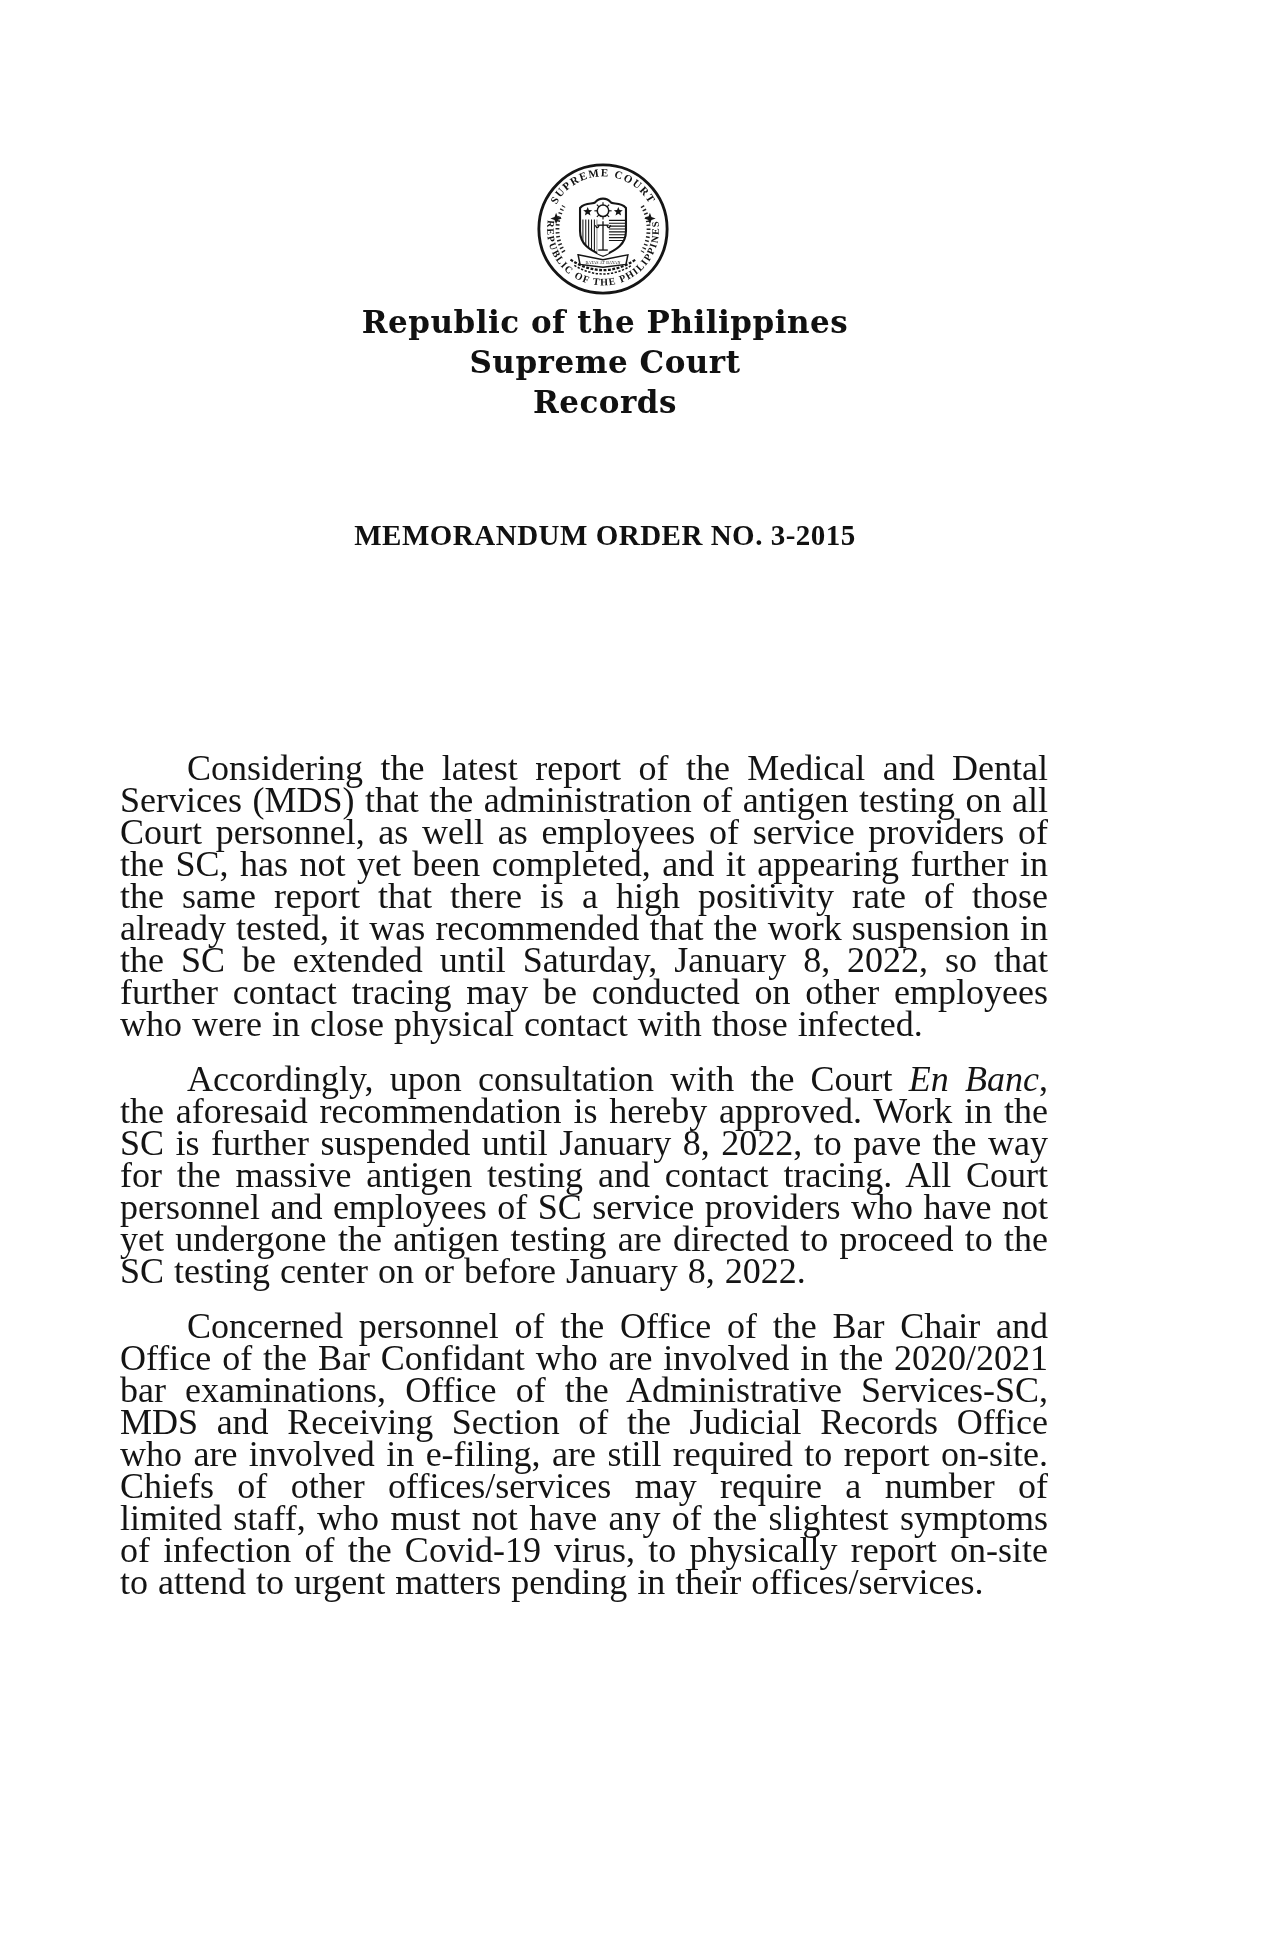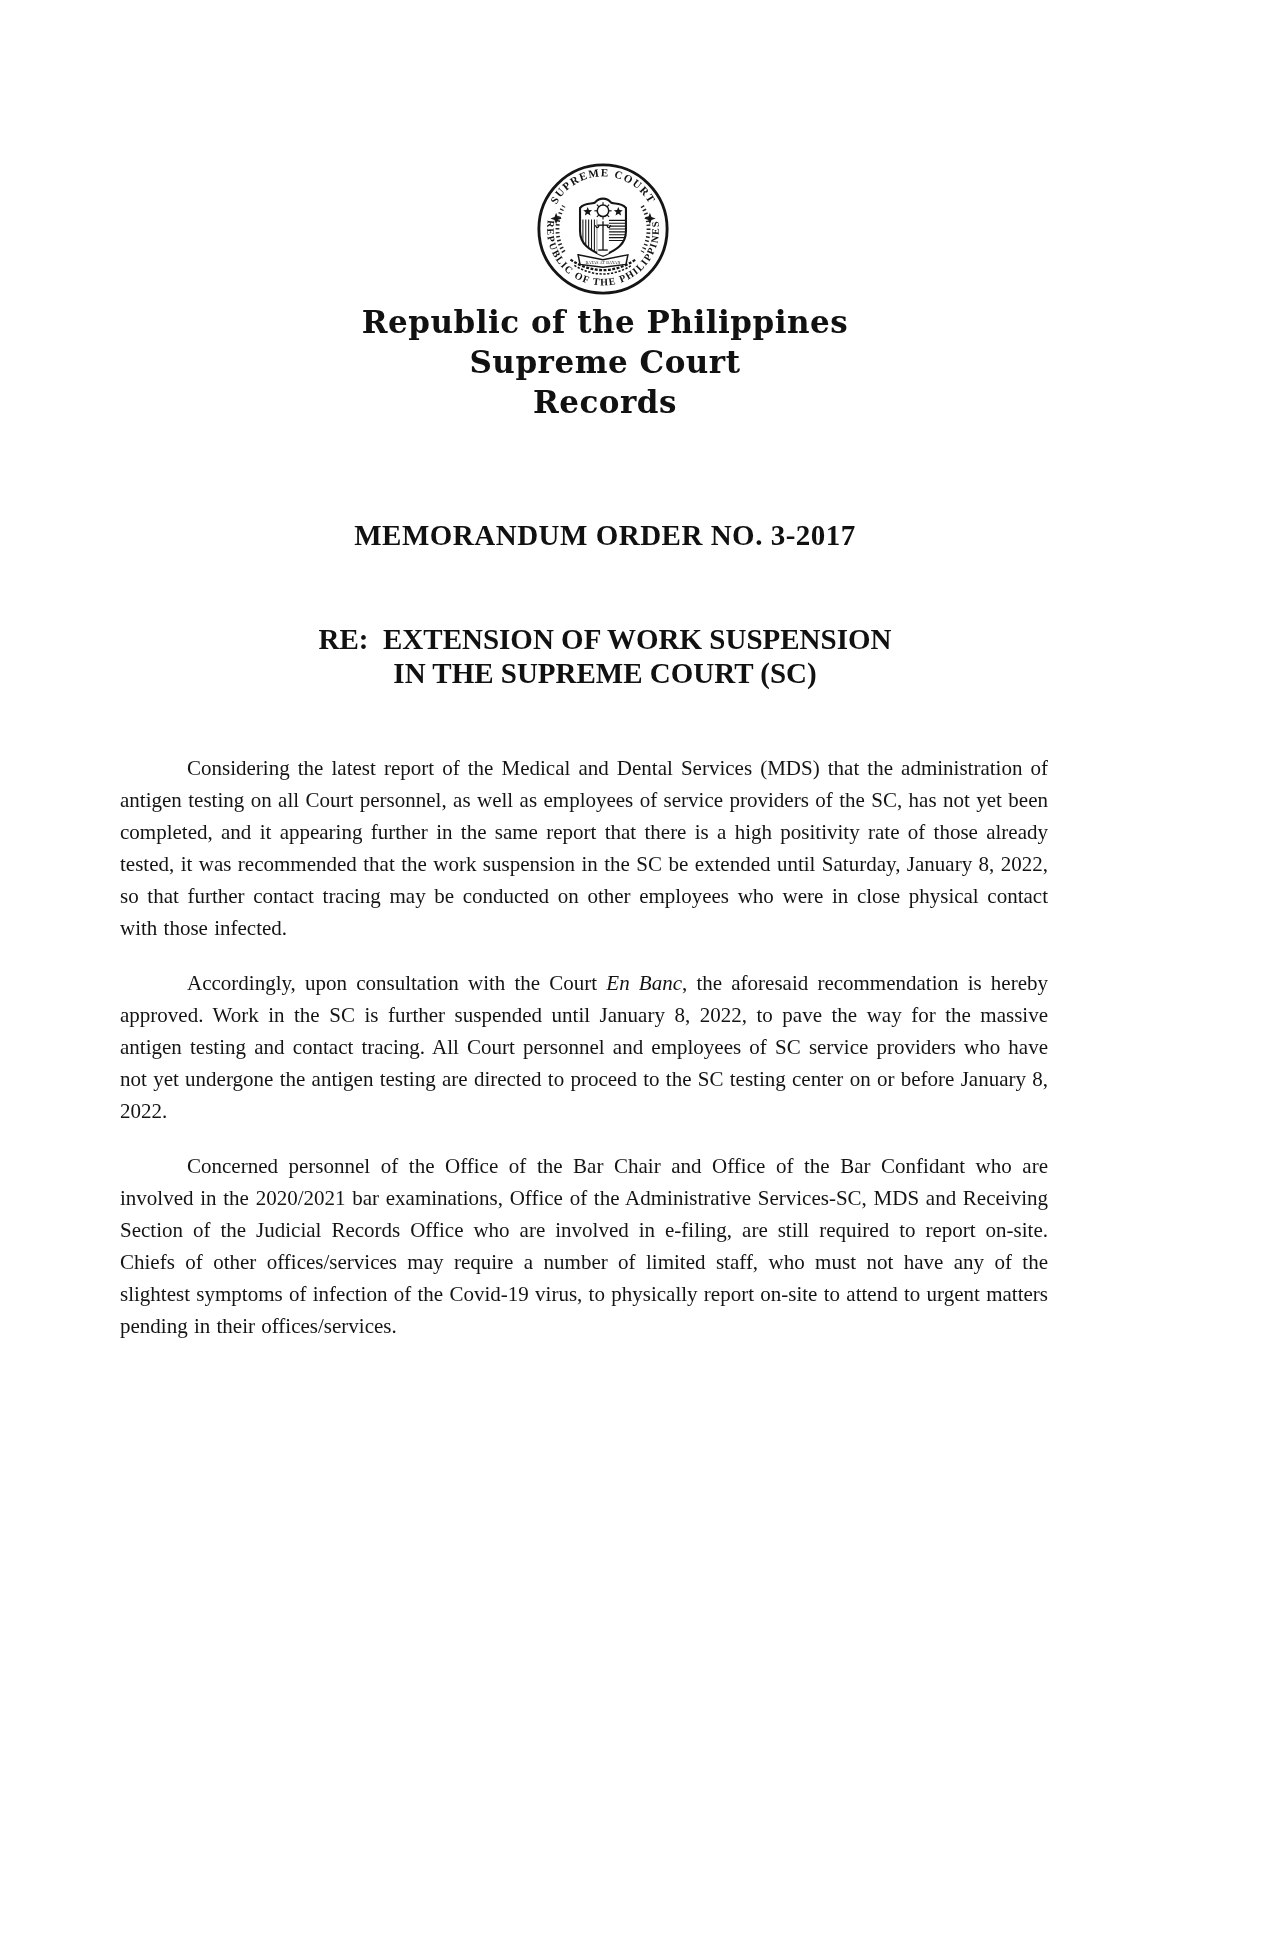--- a/index.html
+++ b/index.html
@@ -54,21 +54,21 @@
     font-weight:bold;
     line-height:34px;
     color:#111;
   }
   .subject div{white-space:pre;}
   .memo-body{
     position:absolute;
     left:120px;
     top:752px;
     width:928px;
-    font-size:21px;
+    font-size:36px;
     line-height:32px;
     text-align:justify;
     color:#141414;
   }
   .memo-body p{
     margin:0 0 23px 0;
     text-indent:67px;
     word-spacing:1px;
   }
   .memo-body i{font-style:italic;}
@@ -162,26 +162,22 @@
       <path d="M 40,108 Q 70,126 100,108" stroke-width="1.6" stroke-dasharray="2.4 1.6"></path>
     </g>
   </svg>
 
   <div class="letterhead">
     <div>Republic of the Philippines</div>
     <div>Supreme Court</div>
     <div>Records</div>
   </div>
 
-  <h1 class="memo-title">MEMORANDUM ORDER NO. 3-2017</h1>
+  <h1 class="memo-title">MEMORANDUM ORDER NO. 3-2015</h1>
 
-  <div class="subject">
-    <div>RE:  EXTENSION OF WORK SUSPENSION</div>
-    <div>IN THE SUPREME COURT (SC)</div>
-  </div>
 
   <div class="memo-body">
     <p>Considering the latest report of the Medical and Dental Services (MDS) that the administration of antigen testing on all Court personnel, as well as employees of service providers of the SC, has not yet been completed, and it appearing further in the same report that there is a high positivity rate of those already tested, it was recommended that the work suspension in the SC be extended until Saturday, January 8, 2022, so that further contact tracing may be conducted on other employees who were in close physical contact with those infected.</p>
     <p><span>Accordingly, upon consultation with the Court </span><i>En Banc</i><span>, the aforesaid recommendation is hereby approved. Work in the SC is further suspended until January 8, 2022, to pave the way for the massive antigen testing and contact tracing. All Court personnel and employees of SC service providers who have not yet undergone the antigen testing are directed to proceed to the SC testing center on or before January 8, 2022.</span></p>
     <p>Concerned personnel of the Office of the Bar Chair and Office of the Bar Confidant who are involved in the 2020/2021 bar examinations, Office of the Administrative Services-SC, MDS and Receiving Section of the Judicial Records Office who are involved in e-filing, are still required to report on-site. Chiefs of other offices/services may require a number of limited staff, who must not have any of the slightest symptoms of infection of the Covid-19 virus, to physically report on-site to attend to urgent matters pending in their offices/services.</p>
   </div>
 
 </div>
 
 </body></html>

